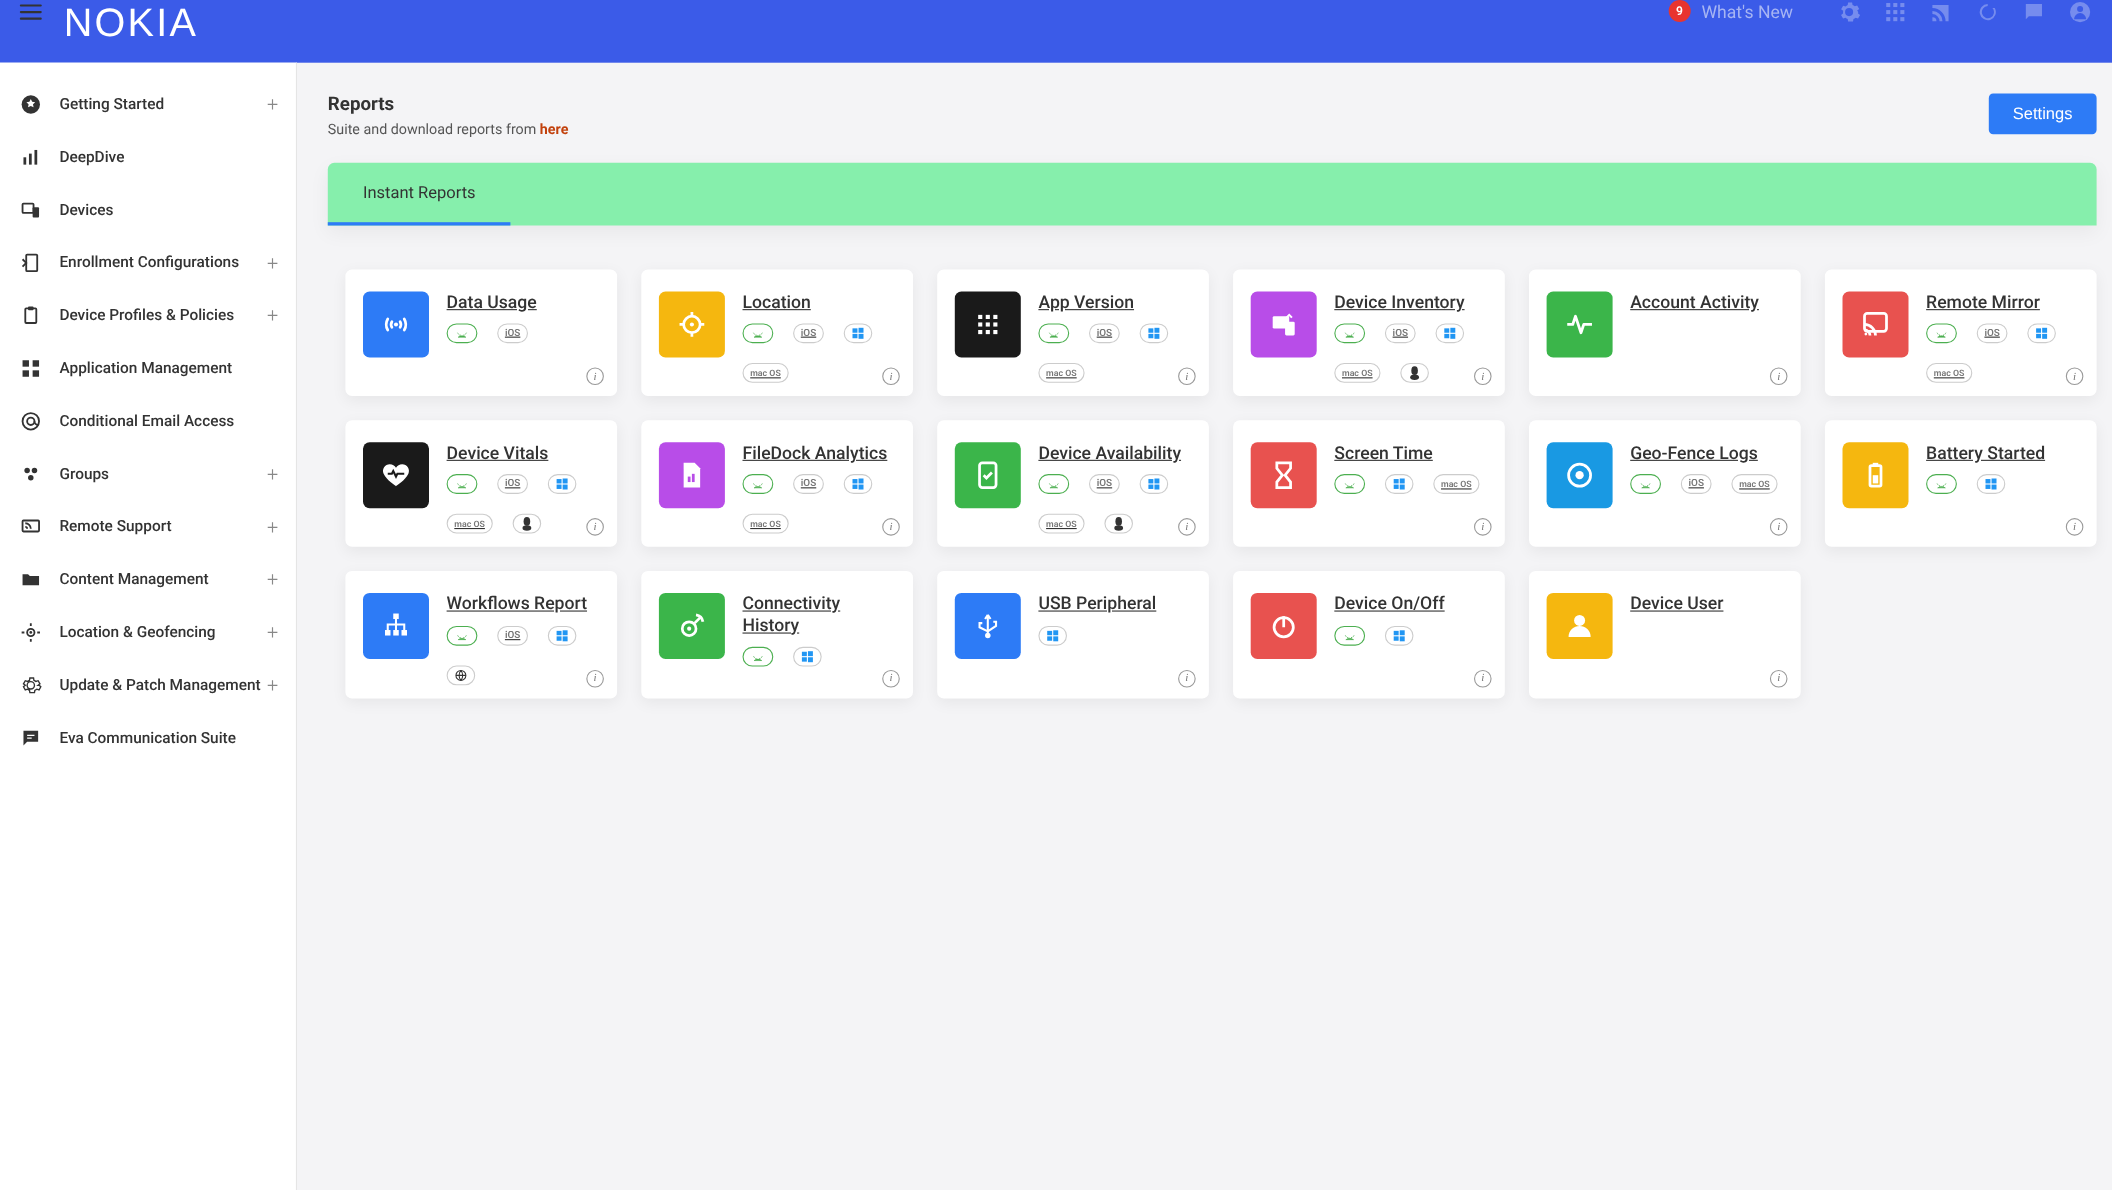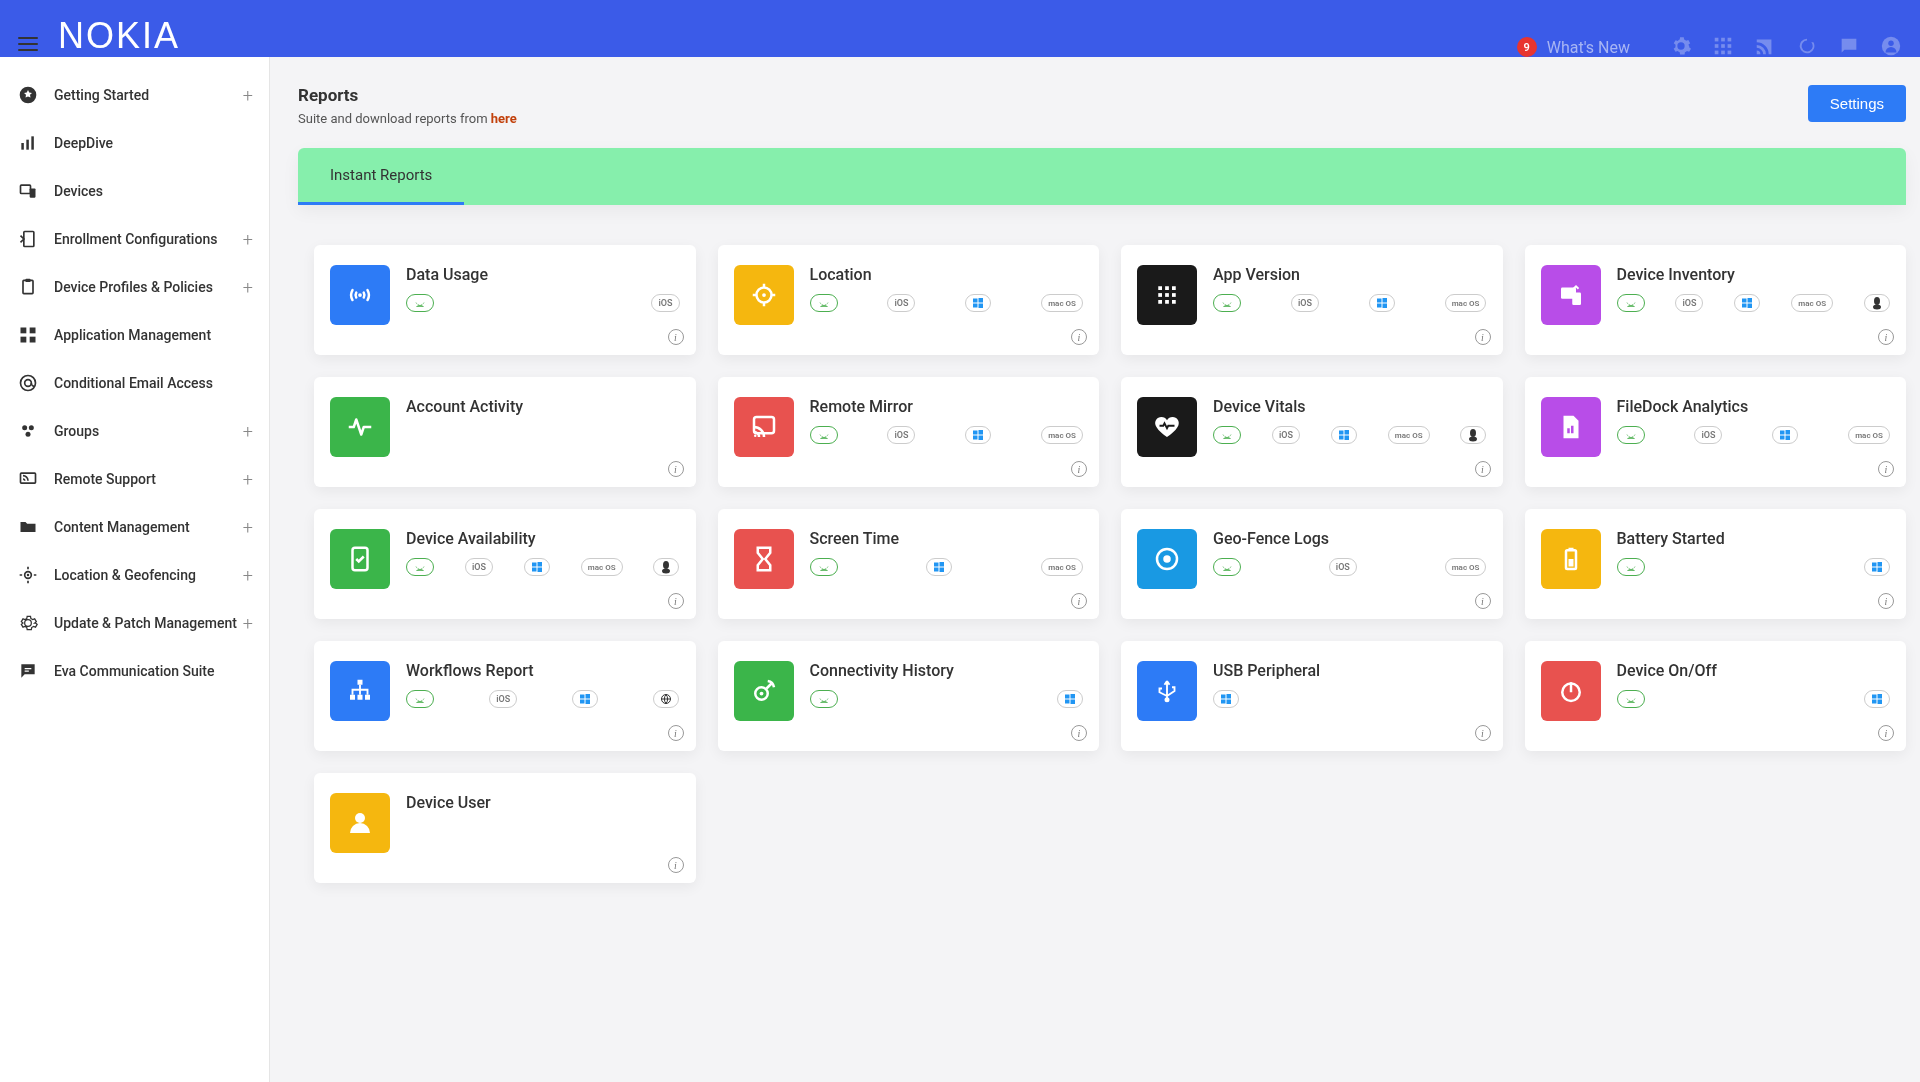--- a/index.html
+++ b/index.html
@@ -1,19 +1,19 @@
 <!DOCTYPE html>
 <html><head>
 <meta charset="utf-8">
 <style>
 * { box-sizing: border-box; margin: 0; padding: 0; }
 body { font-family: -apple-system, BlinkMacSystemFont, "Segoe UI", Roboto, Helvetica, Arial, sans-serif; background: #f4f4f6; color: #333; }
 
 
-.header { background: #3b5be8; height: 57px; display: flex; align-items: flex-end; padding: 0 18px; color: #fff; }
+.header { background: #3b5be8; height: 57px; display: flex; align-items: flex-start; padding: 0 18px; color: #fff; }
 .menu-btn { width: 24px; height: 24px; margin-right: 16px; cursor: pointer; }
 .menu-btn div { width: 20px; height: 2px; background: #333; margin: 4px 0; border-radius: 1px; }
 .logo { color: #fff; font-size: 36px; font-weight: 300; letter-spacing: 2px; font-family: Arial, sans-serif; }
 .header-spacer { flex: 1; }
 .whats-new { display: flex; align-items: center; gap: 10px; margin-right: 40px; }
 .badge-red { background: #e8342f; color: #fff; border-radius: 50%; width: 20px; height: 20px; display: flex; align-items: center; justify-content: center; font-size: 11px; font-weight: 600; }
 .whats-new-text { color: #a7b5f3; font-size: 16px; }
 .header-icons { display: flex; gap: 20px; align-items: center; }
 .header-icon { width: 22px; height: 22px; opacity: 0.55; cursor: pointer; }
 .header-icon svg { width: 100%; height: 100%; fill: #a7b5f3; }
@@ -30,27 +30,27 @@
 .main { flex: 1; padding: 28px 0 28px 0; overflow-y: auto; }
 .page-head { display: flex; align-items: flex-start; justify-content: space-between; padding: 0 14px 0 28px; }
 .page-title { font-size: 17px; font-weight: 700; margin-bottom: 6px; }
 .page-sub { font-size: 13px; color: #555; }
 .page-sub b { font-weight: 700; color: #c2410c; }
 .settings-btn { background: #2d7bf6; color: #fff; border: none; padding: 10px 22px; border-radius: 4px; font-size: 15px; font-weight: 500; cursor: pointer; }
 
 .tabs { background: #86efac; margin: 22px 14px 0 28px; border-radius: 6px 6px 0 0; box-shadow: 0 6px 18px rgba(0,0,0,0.05); }
 .tab { display: inline-block; padding: 18px 32px; font-size: 15px; color: #333; cursor: pointer; border-bottom: 3px solid #2d7bf6; }
 
-.grid { display: grid; grid-template-columns: repeat(4, 1fr); gap: 22px; padding: 40px 14px 28px 44px; }
+.grid { display: grid; grid-template-columns: repeat(6, 1fr); gap: 22px; padding: 40px 14px 28px 44px; text-decoration: underline; }
 .card { background: #fff; border-radius: 6px; padding: 20px 16px 12px 16px; box-shadow: 0 4px 14px rgba(0,0,0,0.06); position: relative; min-height: 110px; display: flex; gap: 16px; cursor: pointer; }
 .card-icon { width: 60px; height: 60px; border-radius: 6px; display: flex; align-items: center; justify-content: center; flex-shrink: 0; }
 .card-icon svg { width: 30px; height: 30px; fill: #fff; }
 .card-body { flex: 1; }
 .card-title { font-size: 16px; font-weight: 500; color: #333; margin-bottom: 10px; line-height: 1.2; }
-.platforms { display: flex; gap: 6px; flex-wrap: wrap; justify-content: space-between; }
+.platforms { display: flex; gap: 18px; flex-wrap: wrap; }
 .pill { border: 1px solid #ccc; border-radius: 10px; padding: 2px 6px; font-size: 9px; display: flex; align-items: center; justify-content: center; min-width: 24px; height: 18px; font-weight: 600; }
 .pill.android { color: #4caf50; border-color: #4caf50; }
 .pill.ios { color: #777; }
 .pill.windows { color: #2196f3; }
 .pill.mac { color: #777; font-size: 8px; }
 .pill.linux { color: #333; }
 .pill.web { color: #333; }
 .info-icon { position: absolute; bottom: 10px; right: 12px; width: 16px; height: 16px; border: 1px solid #999; border-radius: 50%; display: flex; align-items: center; justify-content: center; font-size: 10px; color: #777; font-style: italic; font-family: Georgia, serif; }
 
 .bg-blue { background: #2d7bf6; }

